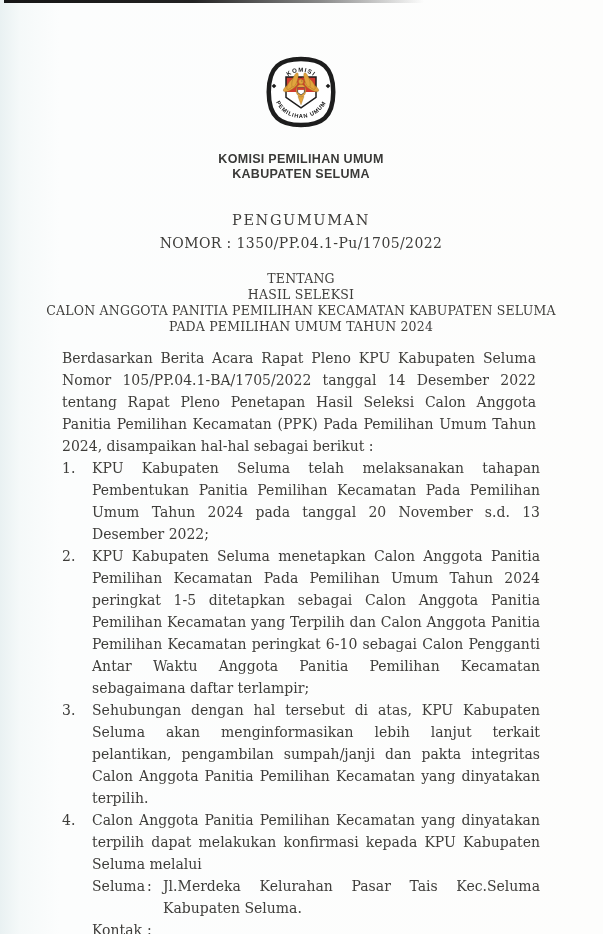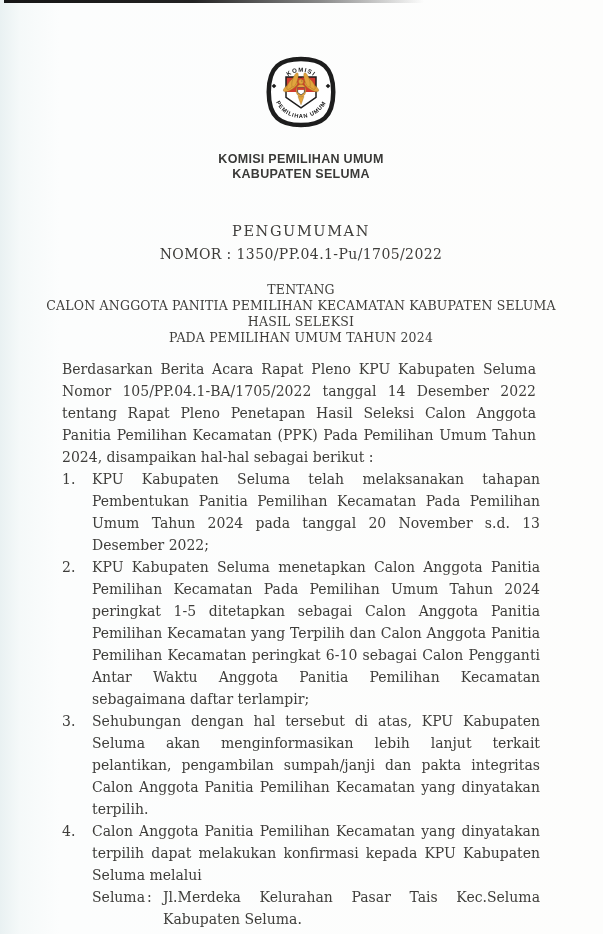--- a/index.html
+++ b/index.html
@@ -22,21 +22,21 @@
   }
   
   .letterhead { padding-top:56px; text-align:center; }
   .org {
     margin-top:20px;
     font-family:"Liberation Sans", sans-serif;
     font-size:12.5px; font-weight:600; letter-spacing:0.3px;
     line-height:15px; color:#3a3a38;
   }
   
-  .doc-title { margin-top:39px; text-align:center; }
+  .doc-title { margin-top:28px; text-align:center; }
   .pengumuman { font-size:14.5px; letter-spacing:1.6px; line-height:20px; }
   .nomor { margin-top:3px; font-size:14px; letter-spacing:0.4px; line-height:20px; }
   
   .subject {
     margin-top:18px; text-align:center;
     width:520px; margin-left:-21px;
     font-size:12.5px; line-height:16px; letter-spacing:0.2px;
   }
   
   .body-text { font-size:14px; line-height:22px; }
@@ -112,22 +112,22 @@
     </div>
   </header>
 
   <section class="doc-title">
     <div class="pengumuman">PENGUMUMAN</div>
     <div class="nomor">NOMOR : 1350/PP.04.1-Pu/1705/2022</div>
   </section>
 
   <section class="subject">
     <div>TENTANG</div>
+    <div>HASIL SELEKSI</div>
     <div>CALON ANGGOTA PANITIA PEMILIHAN KECAMATAN KABUPATEN SELUMA</div>
-    <div>HASIL SELEKSI</div>
     <div>PADA PEMILIHAN UMUM TAHUN 2024</div>
   </section>
 
   <div class="body-text">
     <p class="intro">Berdasarkan Berita Acara Rapat Pleno KPU Kabupaten Seluma Nomor 105/PP.04.1-BA/1705/2022 tanggal 14 Desember 2022 tentang Rapat Pleno Penetapan Hasil Seleksi Calon Anggota Panitia Pemilihan Kecamatan (PPK) Pada Pemilihan Umum Tahun 2024, disampaikan hal-hal sebagai berikut :</p>
 
     <div class="list">
       <div class="list-item">
         <span class="num">1.</span>
         <div class="li-text">KPU Kabupaten Seluma telah melaksanakan tahapan Pembentukan Panitia Pemilihan Kecamatan Pada Pemilihan Umum Tahun 2024 pada tanggal 20 November s.d. 13 Desember 2022;</div>

